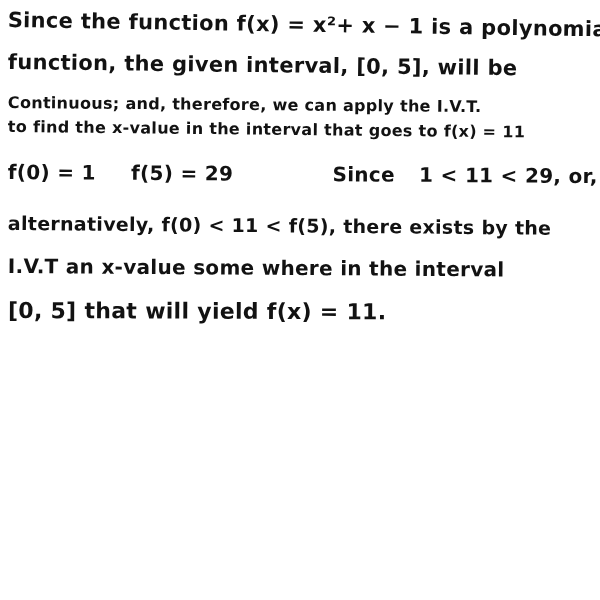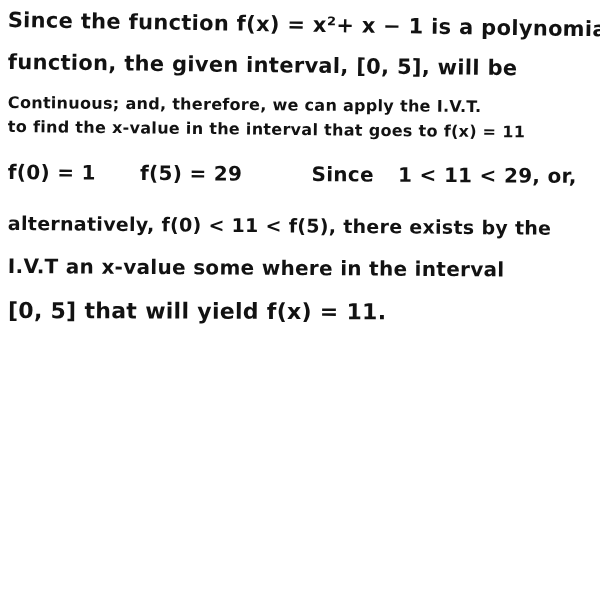--- a/index.html
+++ b/index.html
@@ -30,22 +30,22 @@
   }
   .line-1 { top: 8px;   font-size: 21px; transform: rotate(0.9deg); }
   .line-2 { top: 50px;  font-size: 21px; transform: rotate(0.7deg); }
   .line-3 { top: 93px;  font-size: 16px; transform: rotate(0.5deg); }
   .line-4 { top: 117px; font-size: 16px; transform: rotate(0.6deg); }
   .line-5 { top: 160px; font-size: 20px; transform: rotate(0.4deg); }
   .line-6 { top: 212px; font-size: 19px; transform: rotate(0.5deg); }
   .line-7 { top: 254px; font-size: 20px; transform: rotate(0.4deg); }
   .line-8 { top: 298px; font-size: 22px; transform: rotate(0.2deg); }
   .seg { display: inline-block; }
-  .seg-gap-a { margin-right: 37px; }
-  .seg-gap-b { margin-right: 62px; }
+  .seg-gap-a { margin-right: 28px; }
+  .seg-gap-b { margin-right: 92px; }
   .seg-gap-c { margin-right: 17px; }
 </style>
 </head>
 <body>
 
 <div class="sheet">
   <div class="hand line-1">Since the function f(x) = x²+ x − 1 is a polynomial</div>
   <div class="hand line-2">function, the given interval, [0, 5], will be</div>
   <div class="hand line-3">Continuous; and, therefore, we can apply the I.V.T.</div>
   <div class="hand line-4">to find the x-value in the interval that goes to f(x) = 11</div>

